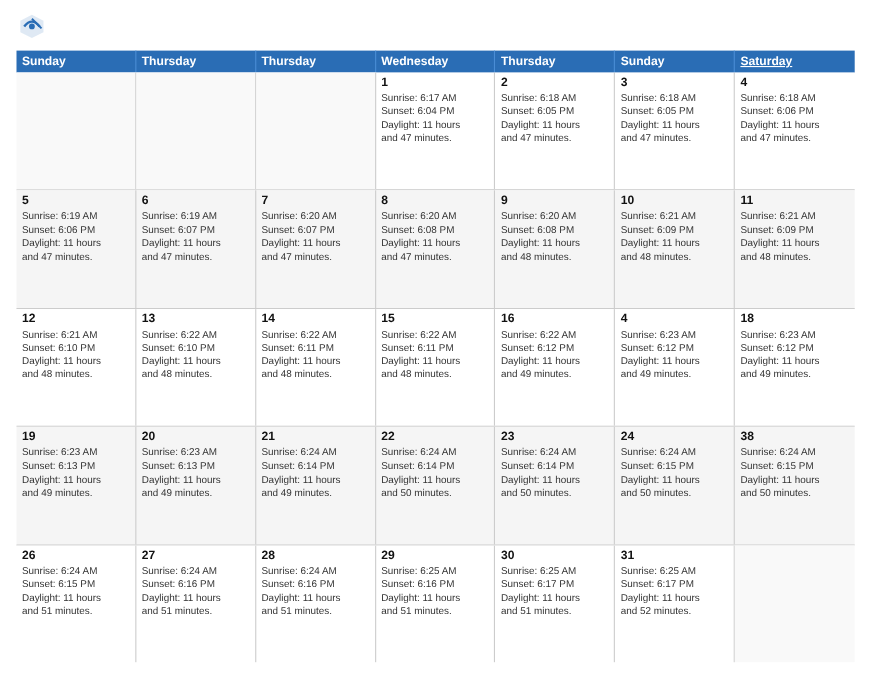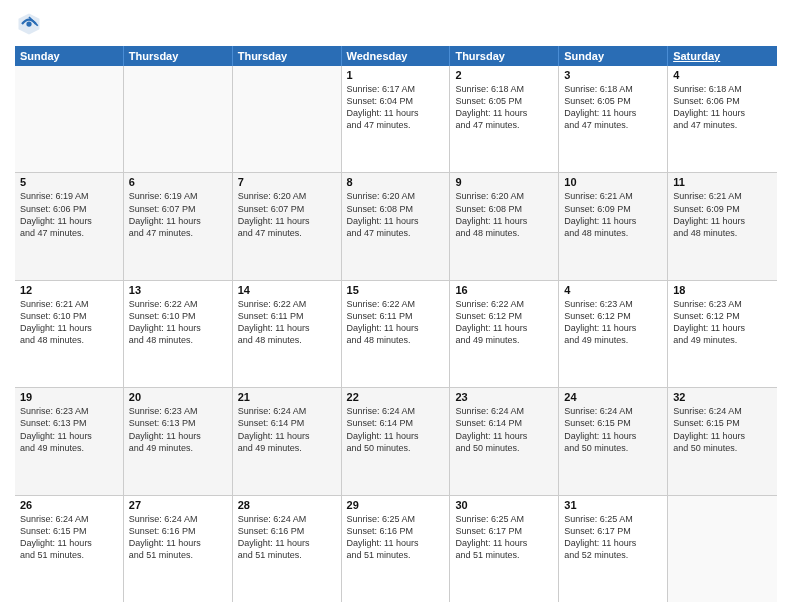--- a/index.html
+++ b/index.html
@@ -328,21 +328,21 @@
             <div class="cal-cell-text">and 50 minutes.</div>
           </div>
           <div class="cal-cell">
             <div class="day-num">24</div>
             <div class="cal-cell-text">Sunrise: 6:24 AM</div>
             <div class="cal-cell-text">Sunset: 6:15 PM</div>
             <div class="cal-cell-text">Daylight: 11 hours</div>
             <div class="cal-cell-text">and 50 minutes.</div>
           </div>
           <div class="cal-cell">
-            <div class="day-num">32</div>
+            <div class="day-num">38</div>
             <div class="cal-cell-text">Sunrise: 6:24 AM</div>
             <div class="cal-cell-text">Sunset: 6:15 PM</div>
             <div class="cal-cell-text">Daylight: 11 hours</div>
             <div class="cal-cell-text">and 50 minutes.</div>
           </div>
         </div>
         <div class="cal-row row-bg-white">
           <div class="cal-cell">
             <div class="day-num">26</div>
             <div class="cal-cell-text">Sunrise: 6:24 AM</div>

